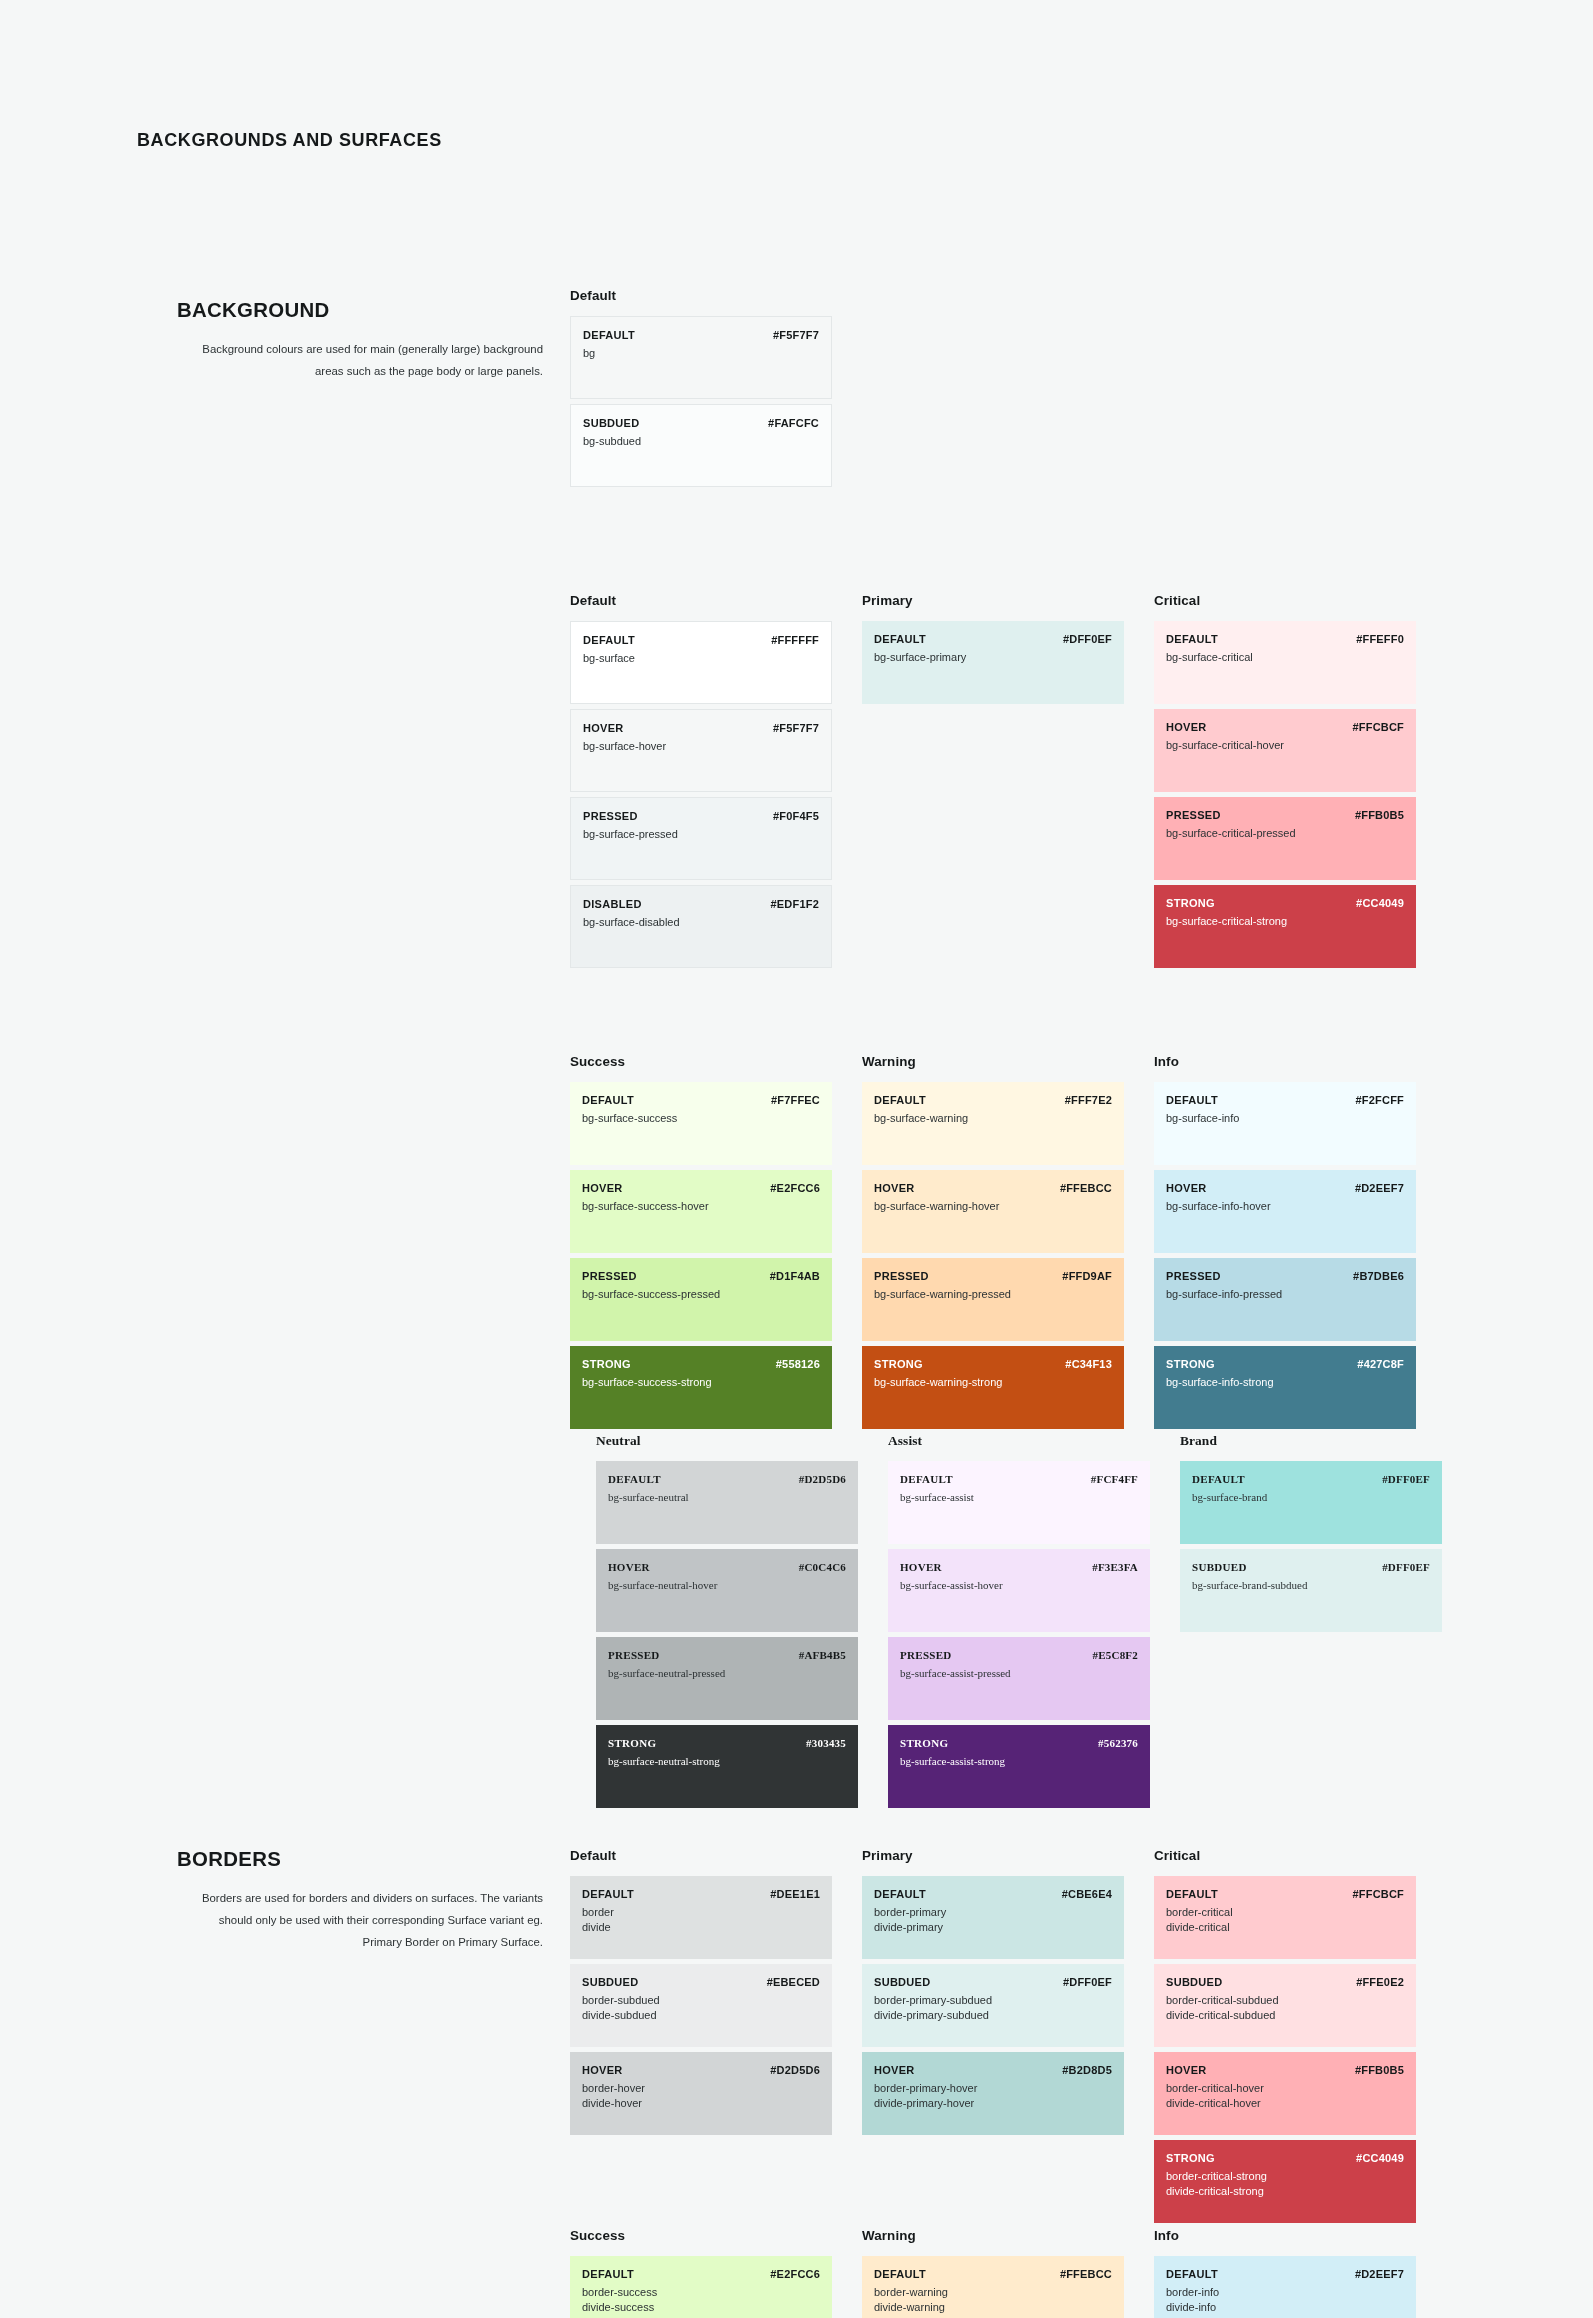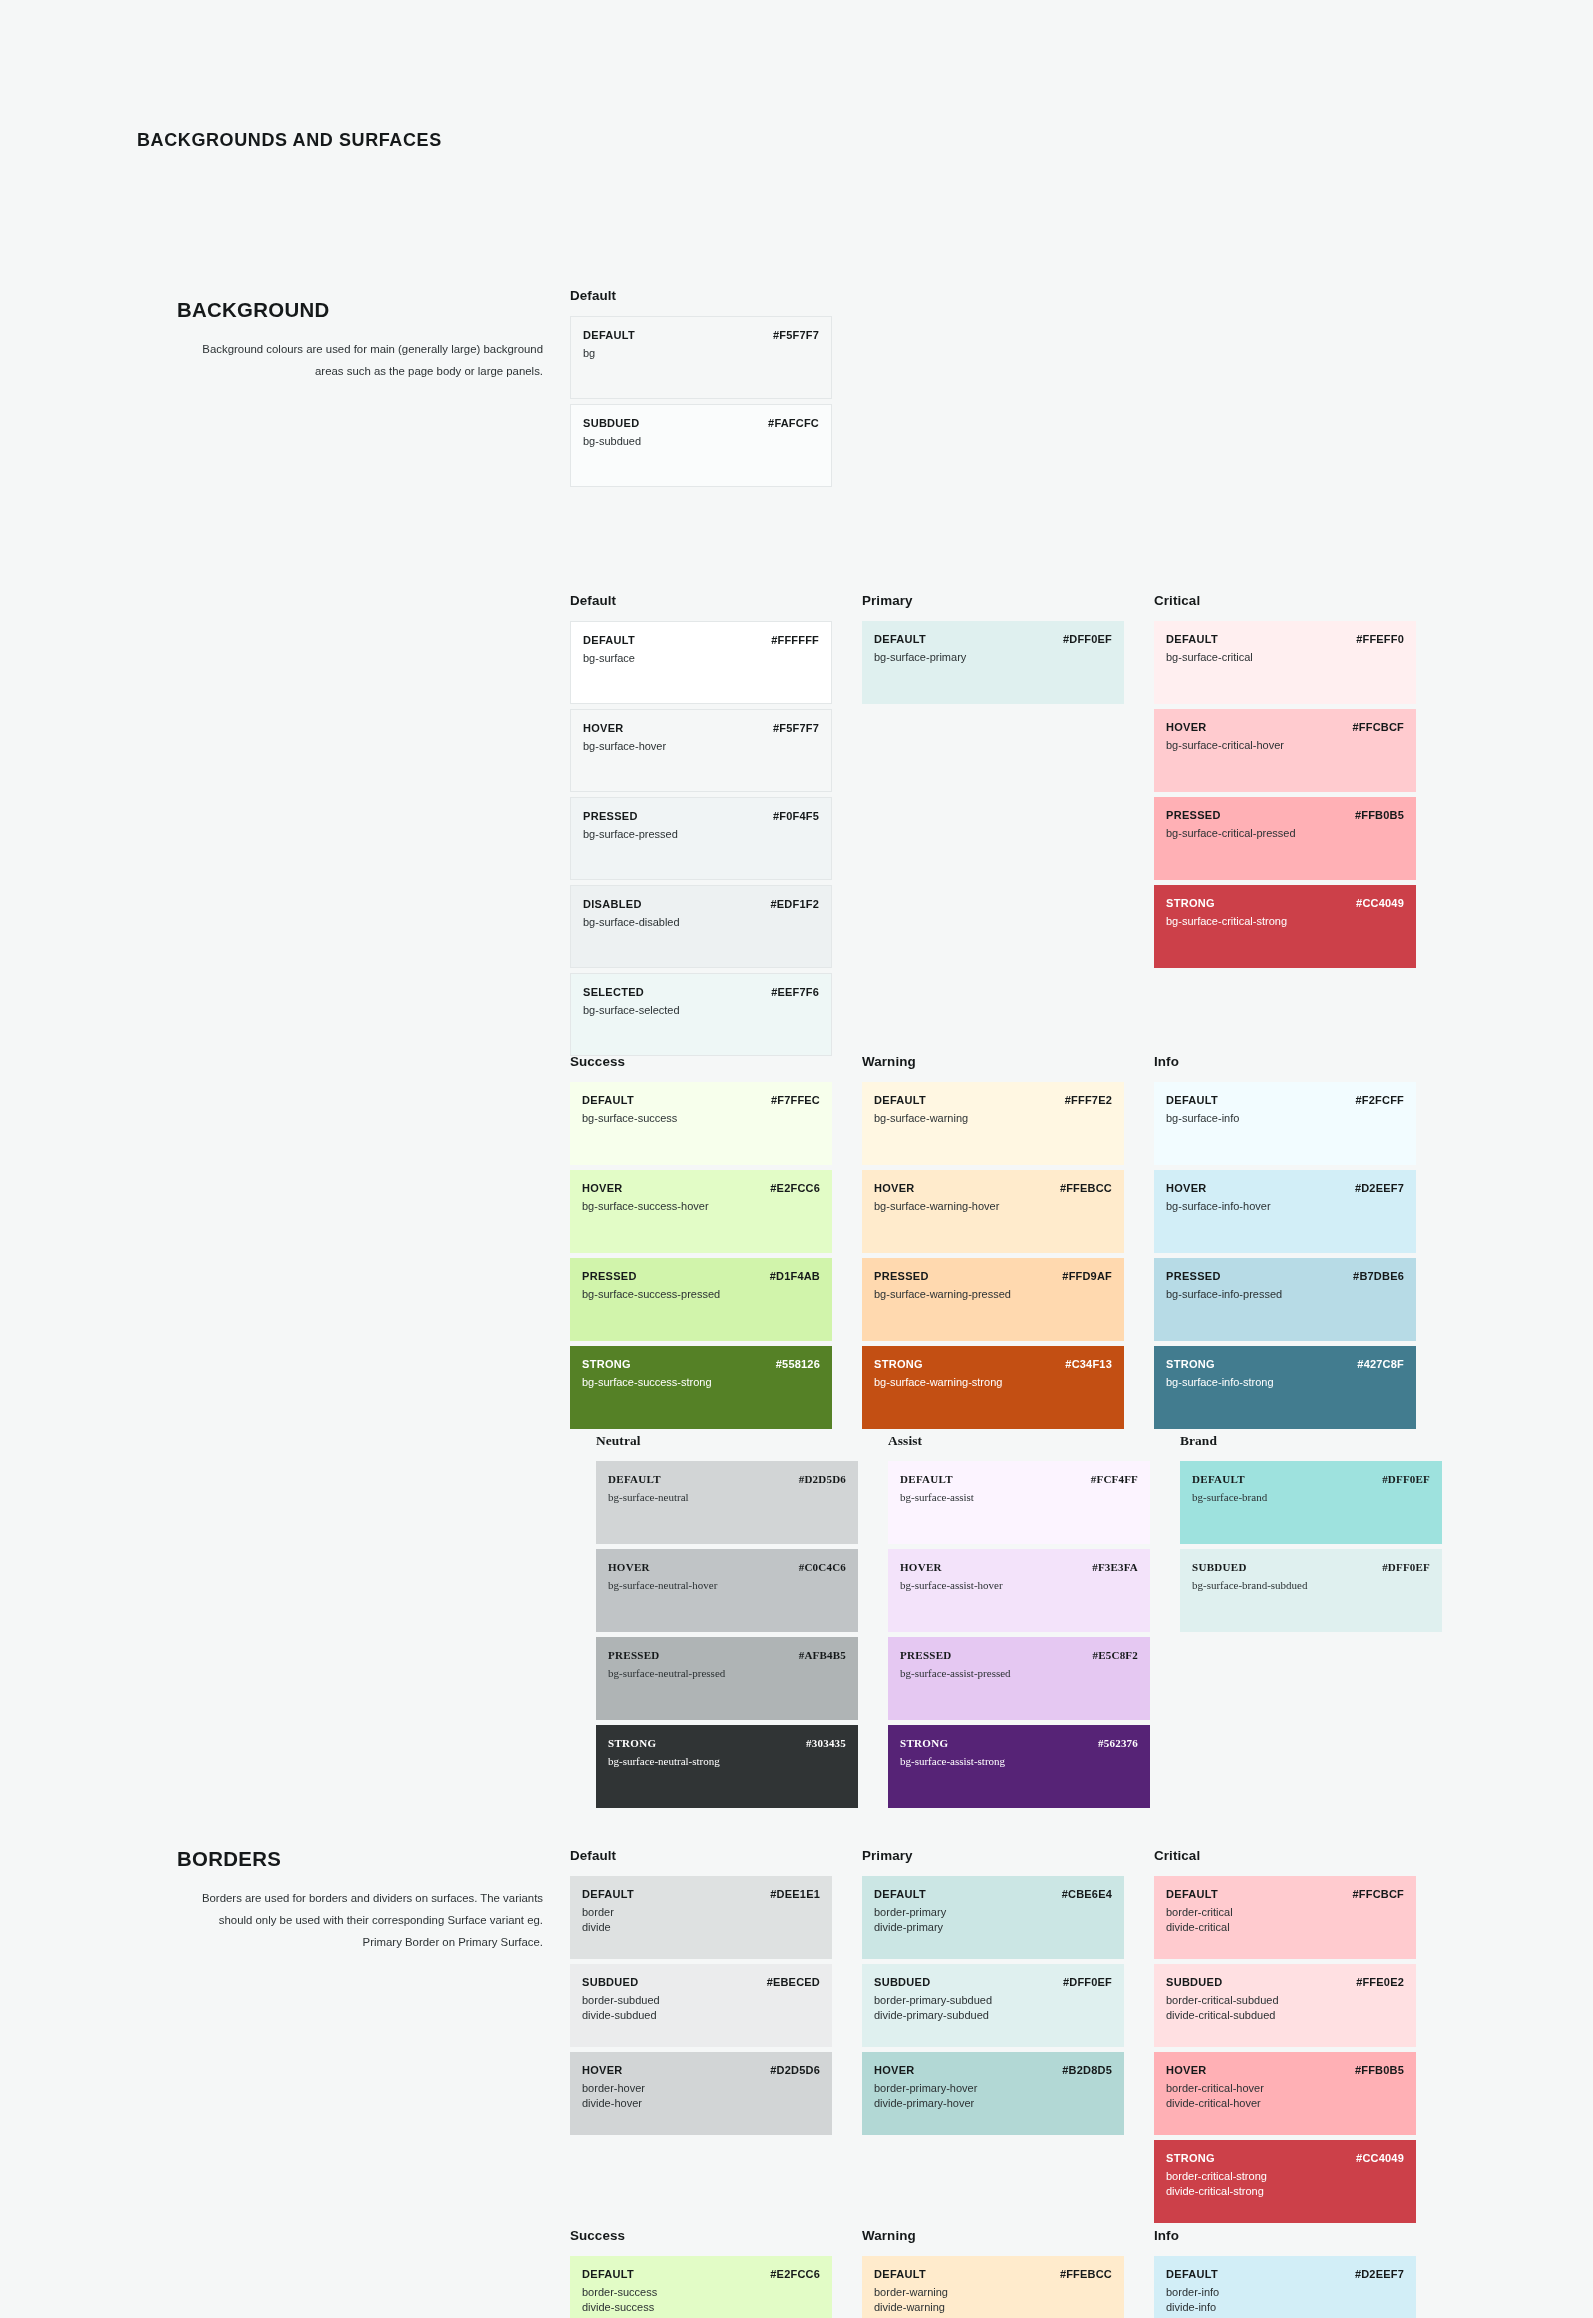--- a/index.html
+++ b/index.html
@@ -142,27 +142,20 @@
             </div>
             <div class="sw-token">bg-surface-pressed</div>
           </div>
           <div class="swatch light bordered" style="background: rgb(237, 241, 242);">
             <div class="swatch-row">
               <span class="sw-name">DISABLED</span>
               <span class="sw-hex">#EDF1F2</span>
             </div>
             <div class="sw-token">bg-surface-disabled</div>
           </div>
-          <div class="swatch light bordered" style="background: rgb(238, 247, 246);">
-            <div class="swatch-row">
-              <span class="sw-name">SELECTED</span>
-              <span class="sw-hex">#EEF7F6</span>
-            </div>
-            <div class="sw-token">bg-surface-selected</div>
-          </div>
         </div>
       </div>
       <div class="col">
         <div class="col-title">Primary</div>
         <div class="stack">
           <div class="swatch light" style="background: rgb(223, 240, 239);">
             <div class="swatch-row">
               <span class="sw-name">DEFAULT</span>
               <span class="sw-hex">#DFF0EF</span>
             </div>

